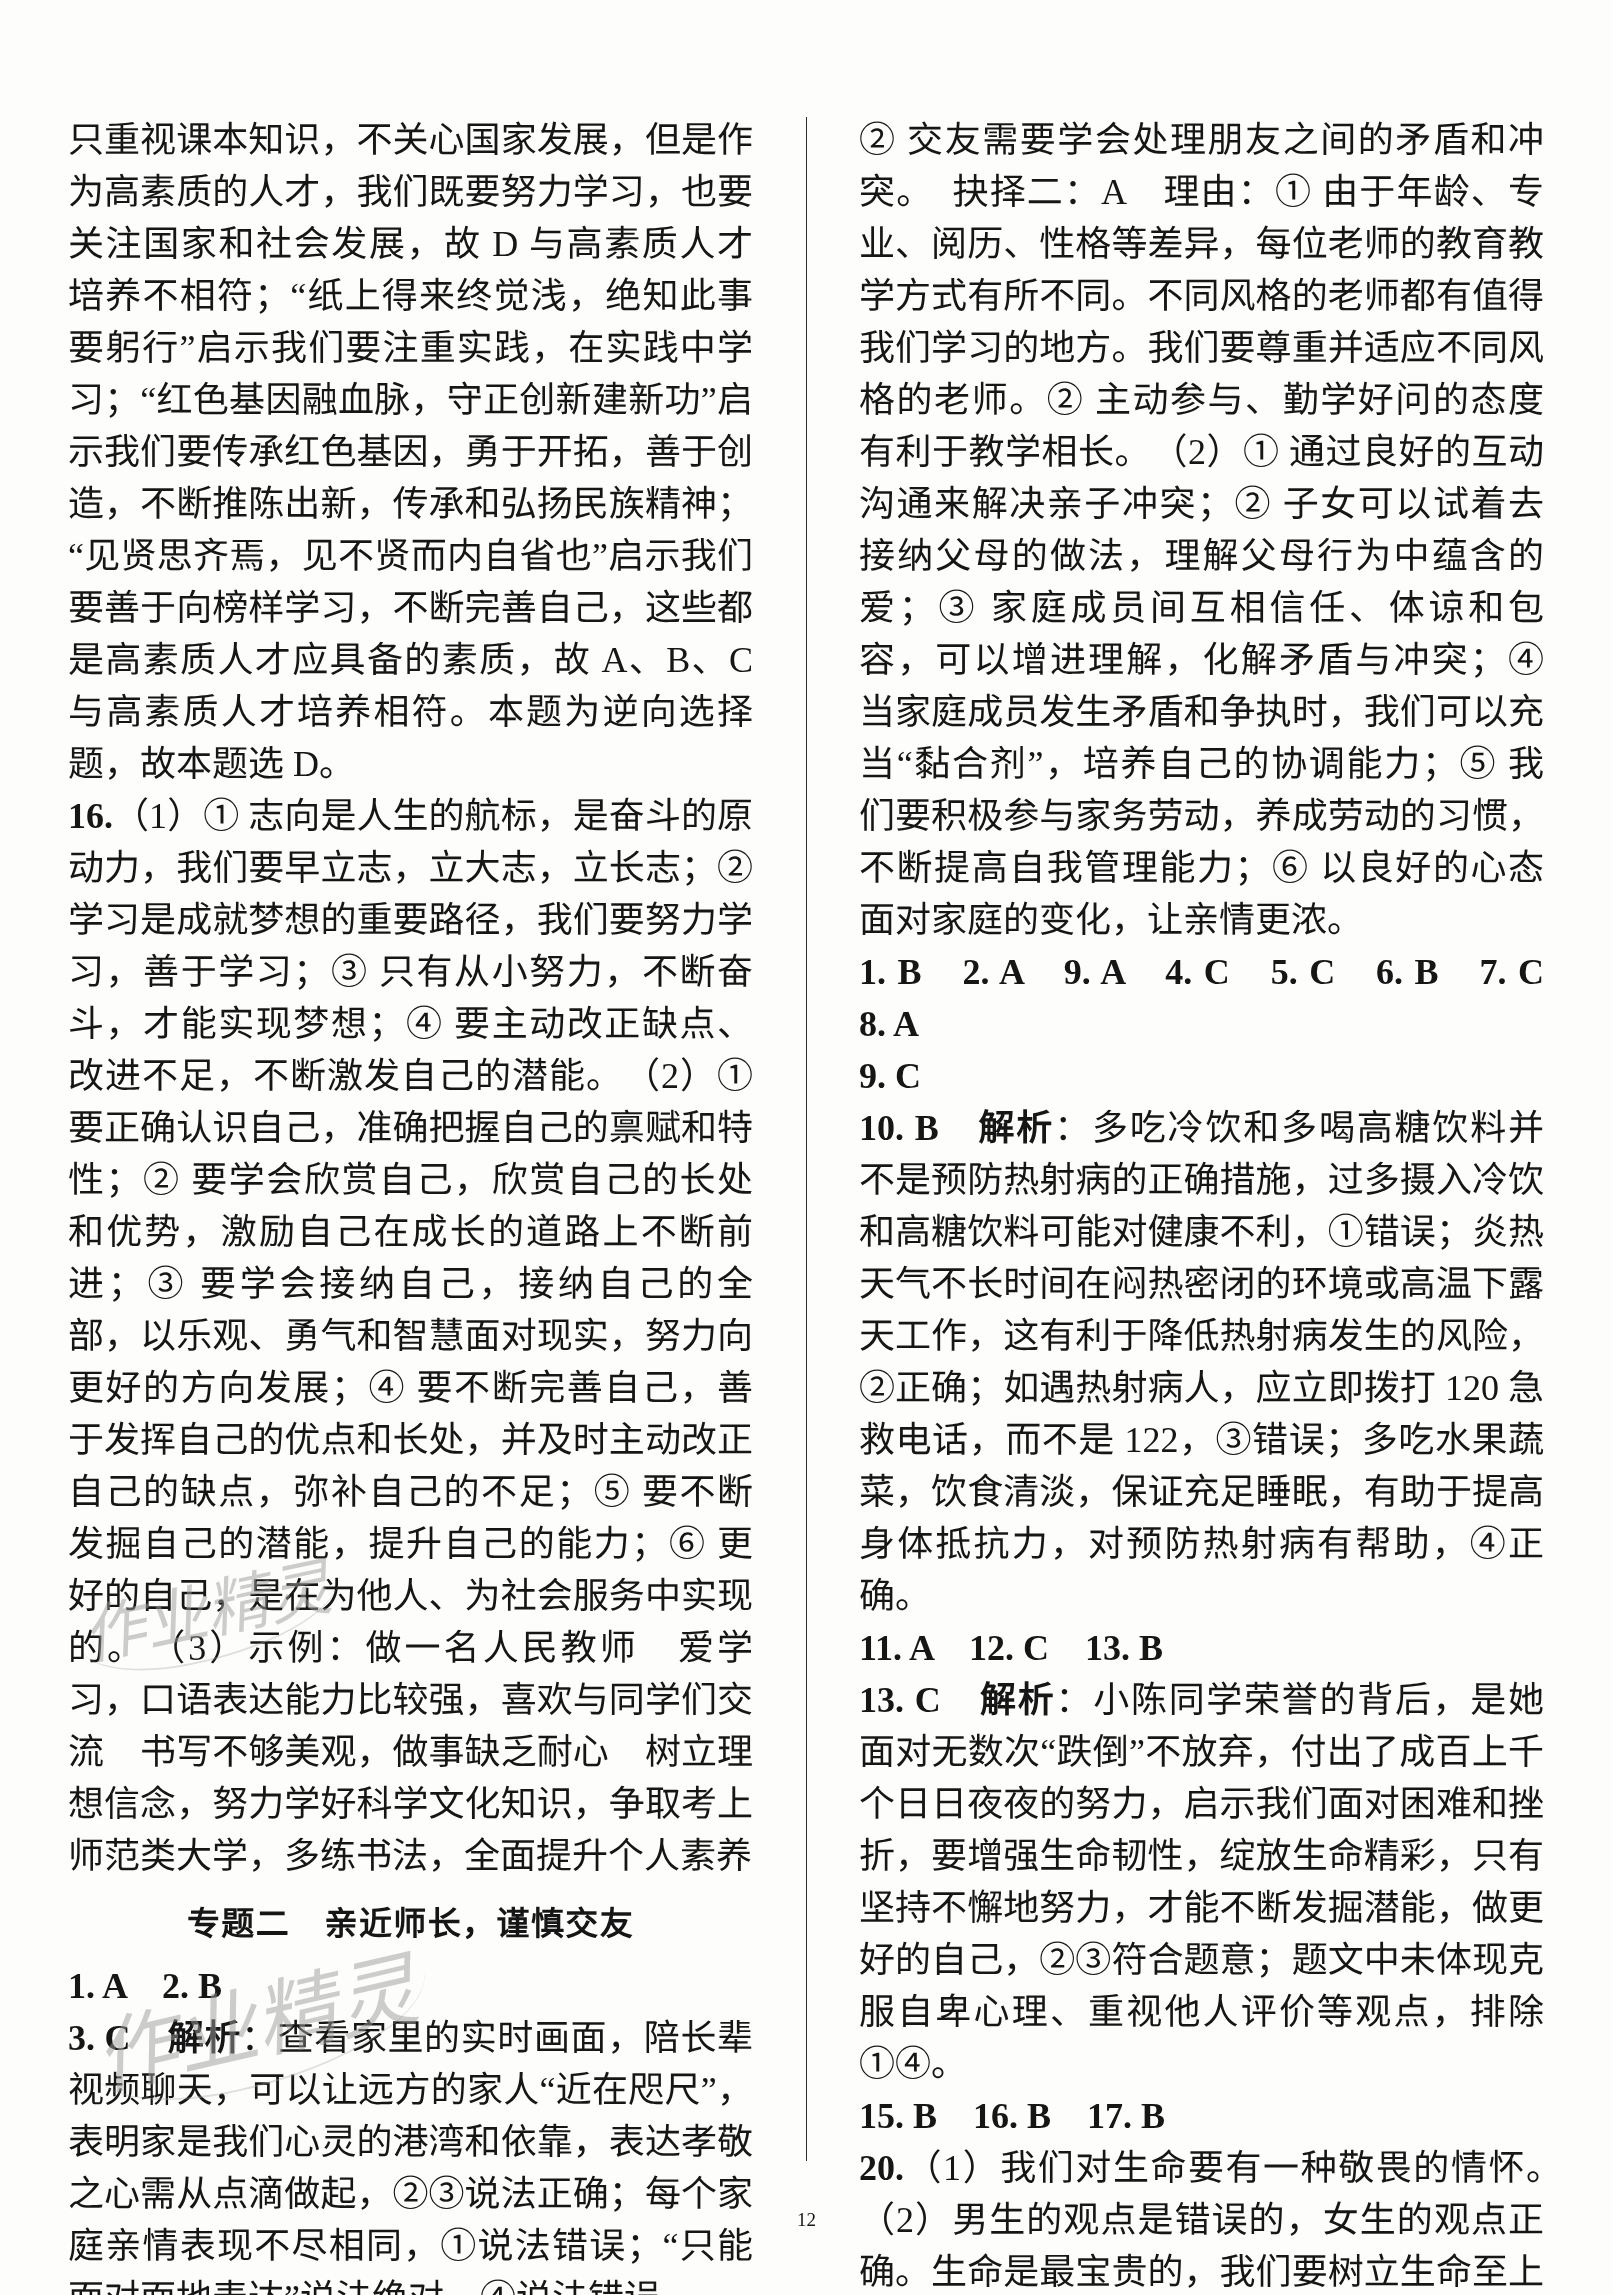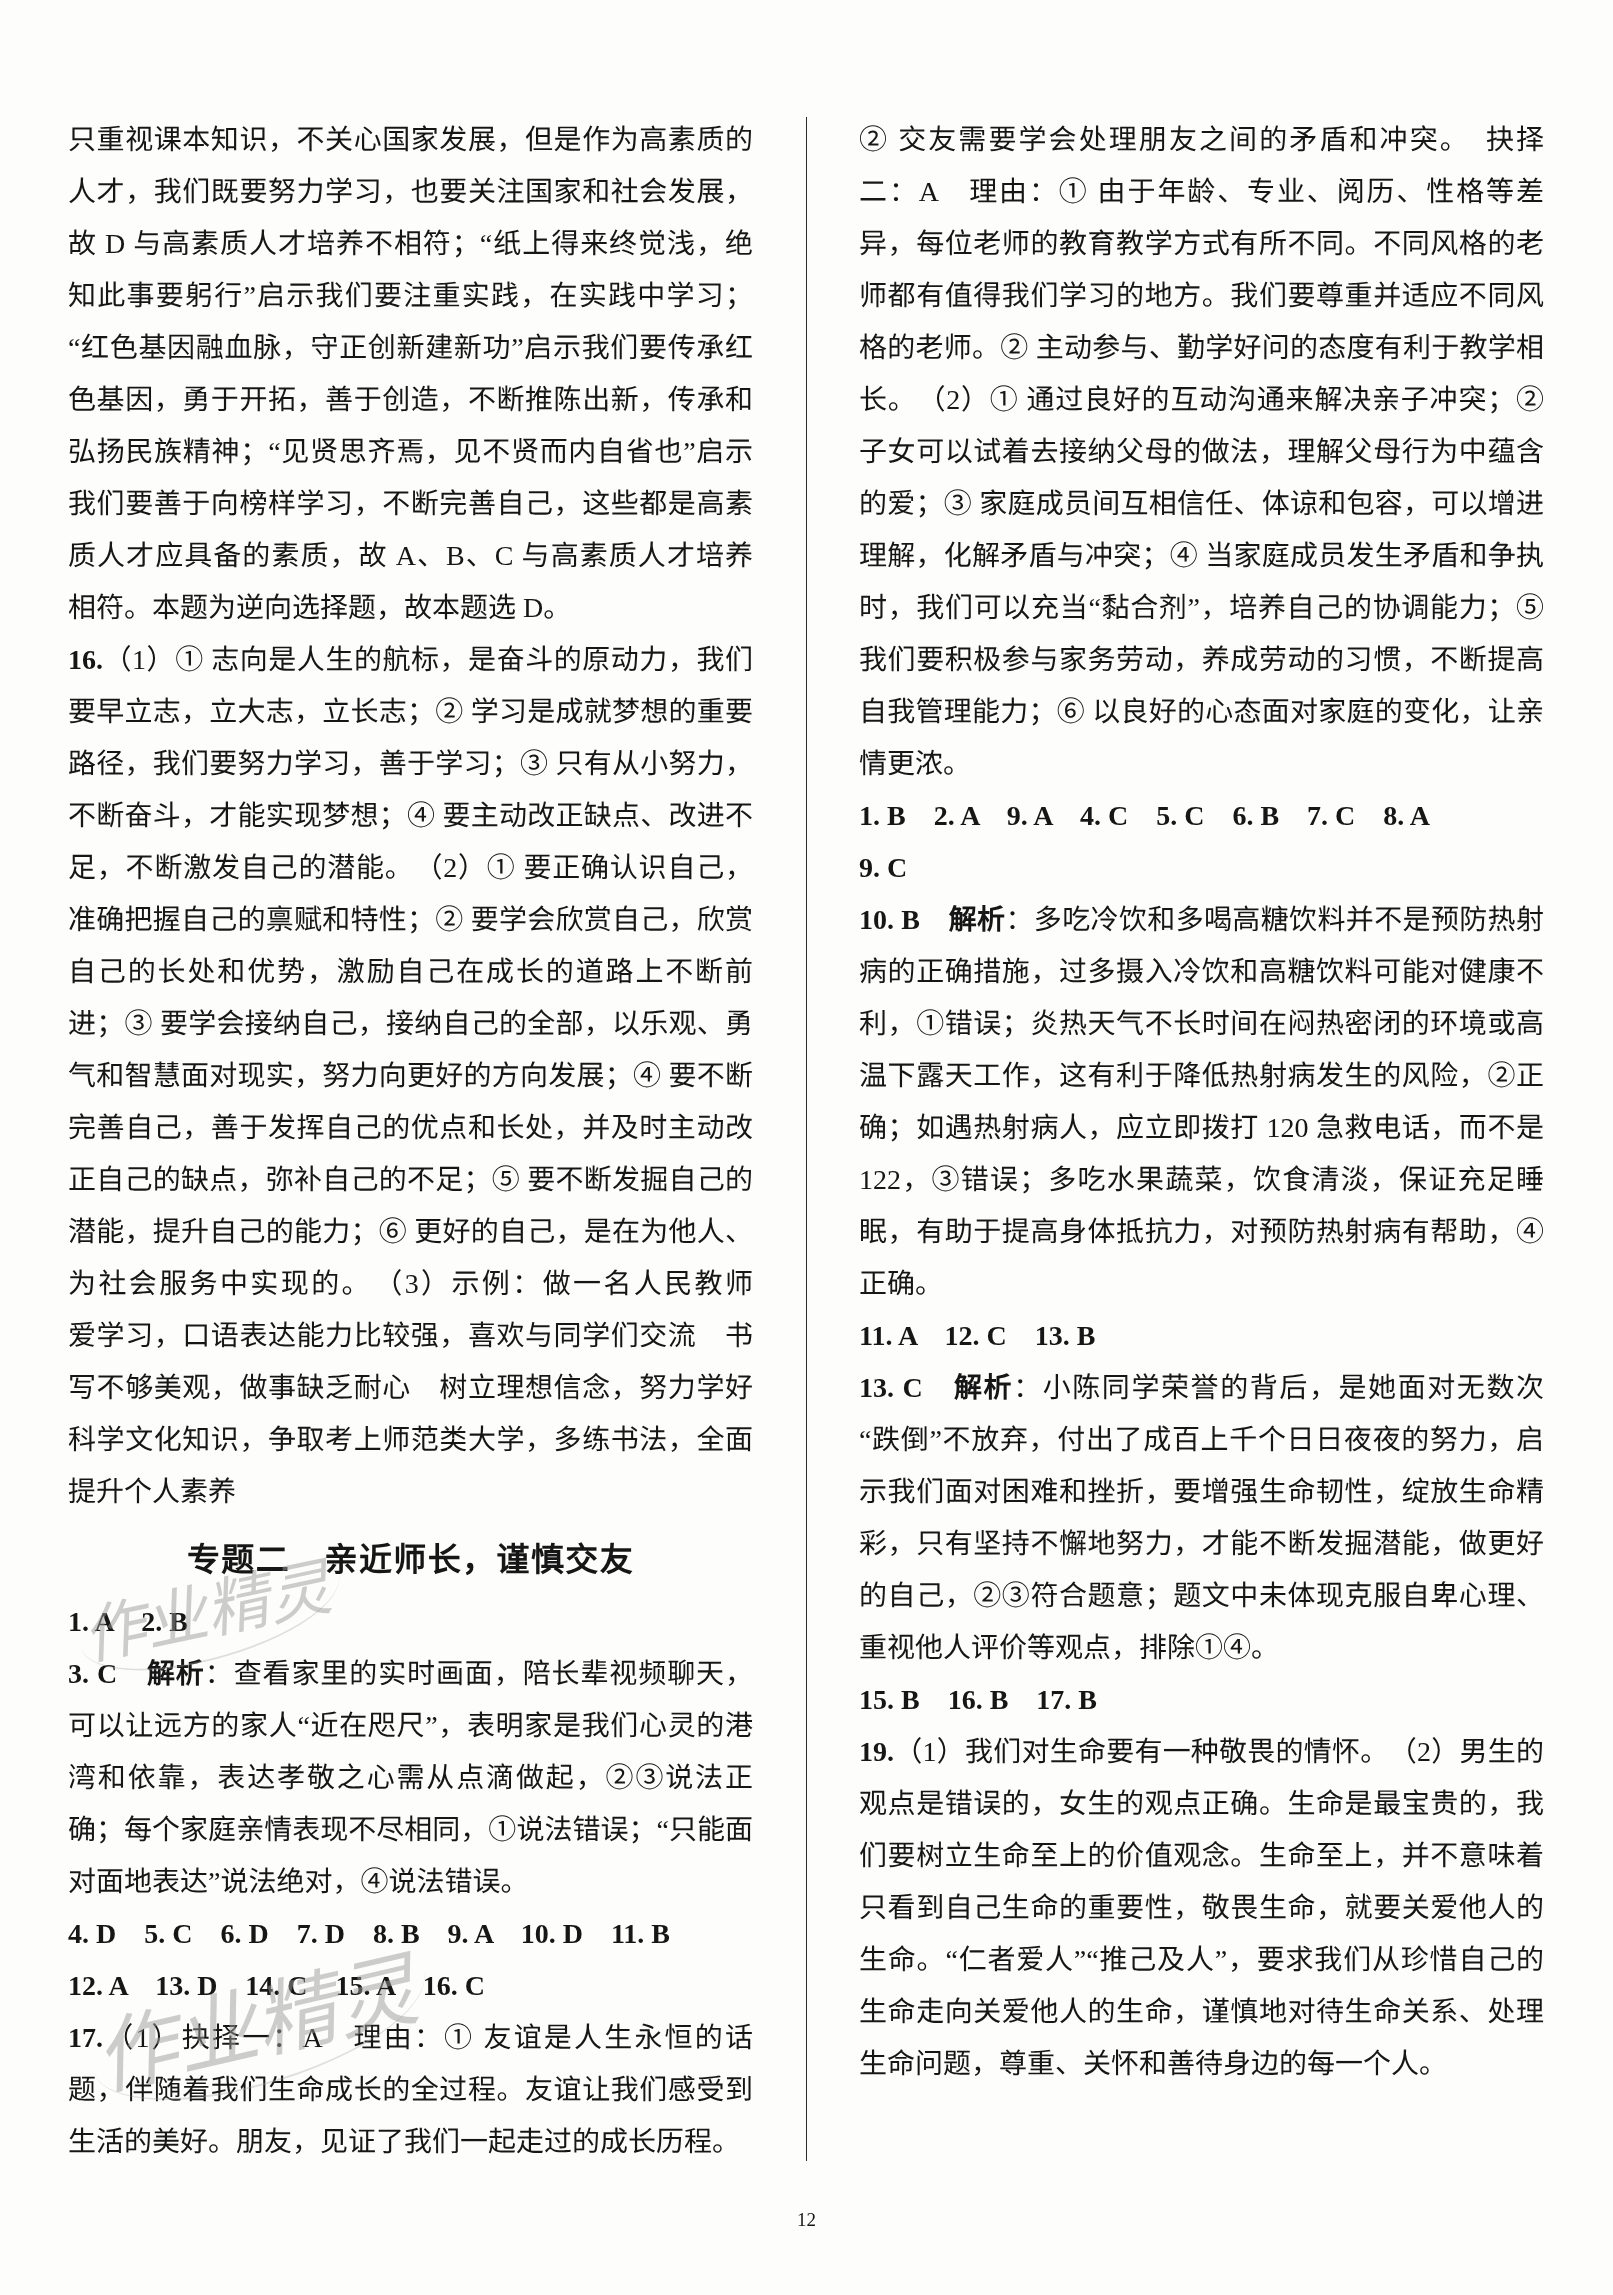--- a/index.html
+++ b/index.html
@@ -19,21 +19,21 @@
   }
   #col-left  { left:68px; }
   #col-right { left:859px; }
   .divider {
     position:absolute;
     left:806px; top:117px;
     width:1.4px; height:2044px;
     background:#2b2b2b;
   }
   .block {
-    font-size:28px;
+    font-size:36px;
     line-height:52px;
     text-align:justify;
     text-justify:inter-ideograph;
   }
   .block.header {
     font-family:"Liberation Sans","DejaVu Sans",sans-serif;
     font-weight:700;
     font-size:33px;
     line-height:43px;
     text-align:center;
@@ -78,19 +78,19 @@
     </div>
   <div class="divider"></div>
   <div class="column" id="col-right">
       <div class="block paragraph"><span class="seg">② 交友需要学会处理朋友之间的矛盾和冲突。　抉择二：A　理由：① 由于年龄、专业、阅历、性格等差异，每位老师的教育教学方式有所不同。不同风格的老师都有值得我们学习的地方。我们要尊重并适应不同风格的老师。② 主动参与、勤学好问的态度有利于教学相长。　（2）① 通过良好的互动沟通来解决亲子冲突；② 子女可以试着去接纳父母的做法，理解父母行为中蕴含的爱；③ 家庭成员间互相信任、体谅和包容，可以增进理解，化解矛盾与冲突；④ 当家庭成员发生矛盾和争执时，我们可以充当“黏合剂”，培养自己的协调能力；⑤ 我们要积极参与家务劳动，养成劳动的习惯，不断提高自我管理能力；⑥ 以良好的心态面对家庭的变化，让亲情更浓。</span></div>
       <div class="block answers"><span class="seg b">1. B　2. A　9. A　4. C　5. C　6. B　7. C　8. A</span></div>
       <div class="block answers"><span class="seg b">9. C</span></div>
       <div class="block paragraph"><span class="seg b">10. B　解析</span><span class="seg">：多吃冷饮和多喝高糖饮料并不是预防热射病的正确措施，过多摄入冷饮和高糖饮料可能对健康不利，①错误；炎热天气不长时间在闷热密闭的环境或高温下露天工作，这有利于降低热射病发生的风险，②正确；如遇热射病人，应立即拨打 120 急救电话，而不是 122，③错误；多吃水果蔬菜，饮食清淡，保证充足睡眠，有助于提高身体抵抗力，对预防热射病有帮助，④正确。</span></div>
       <div class="block answers"><span class="seg b">11. A　12. C　13. B</span></div>
       <div class="block paragraph"><span class="seg b">13. C　解析</span><span class="seg">：小陈同学荣誉的背后，是她面对无数次“跌倒”不放弃，付出了成百上千个日日夜夜的努力，启示我们面对困难和挫折，要增强生命韧性，绽放生命精彩，只有坚持不懈地努力，才能不断发掘潜能，做更好的自己，②③符合题意；题文中未体现克服自卑心理、重视他人评价等观点，排除①④。</span></div>
       <div class="block answers"><span class="seg b">15. B　16. B　17. B</span></div>
-      <div class="block paragraph"><span class="seg b">19.</span><span class="seg">（1）我们对生命要有一种敬畏的情怀。　（2）男生的观点是错误的，女生的观点正确。生命是最宝贵的，我们要树立生命至上的价值观念。生命至上，并不意味着只看到自己生命的重要性，敬畏生命，就要关爱他人的生命。“仁者爱人”“推己及人”，要求我们从珍惜自己的生命走向关爱他人的生命，谨慎地对待生命关系、处理生命问题，尊重、关怀和善待身边的每一个人。</span></div>
+      <div class="block paragraph"><span class="seg b">20.</span><span class="seg">（1）我们对生命要有一种敬畏的情怀。　（2）男生的观点是错误的，女生的观点正确。生命是最宝贵的，我们要树立生命至上的价值观念。生命至上，并不意味着只看到自己生命的重要性，敬畏生命，就要关爱他人的生命。“仁者爱人”“推己及人”，要求我们从珍惜自己的生命走向关爱他人的生命，谨慎地对待生命关系、处理生命问题，尊重、关怀和善待身边的每一个人。</span></div>
     </div>
   <div class="watermark" id="wm1">作业精灵</div>
   <div class="watermark" id="wm2">作业精灵</div>
   <div class="page-number">12</div>
 </div>
 
 
 </body></html>

